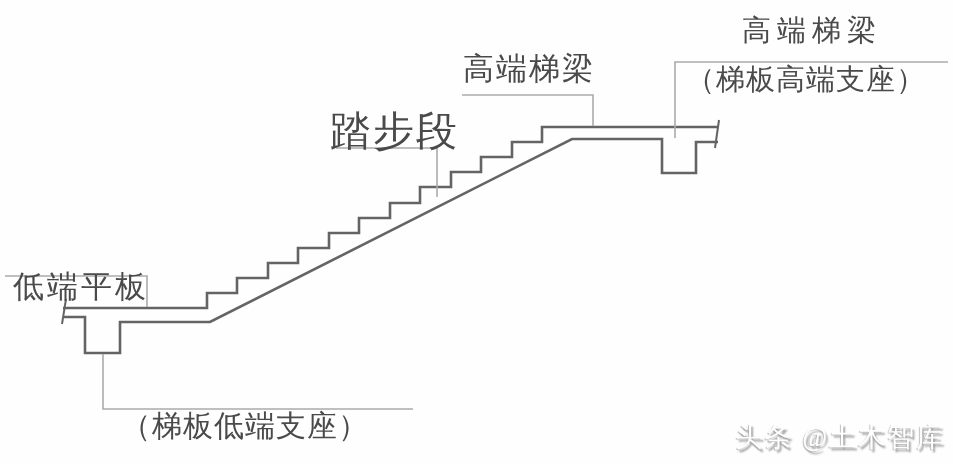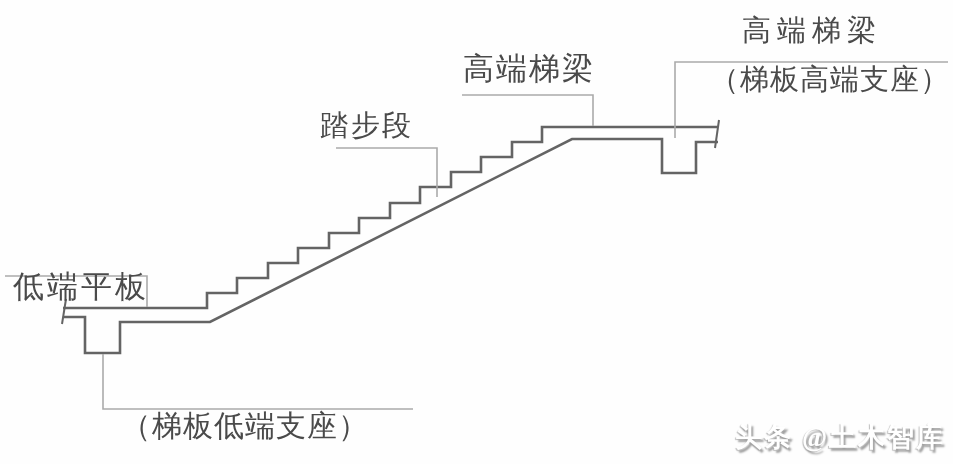--- a/index.html
+++ b/index.html
@@ -11,31 +11,31 @@
     font-family:"Liberation Serif","DejaVu Serif",serif;
   }
   .diagram-svg{position:absolute;left:0;top:0;}
   .lbl{
     position:absolute;
     color:#4a4a4a;
     white-space:nowrap;
     line-height:1.05;
   }
   .lbl-low-slab  {left:13px;  top:235px; font-size:31px; letter-spacing:3px;margin-top:36px;}
-  .lbl-steps     {left:320px; top:110px; font-size:29px; letter-spacing:2px;}
+  .lbl-steps     {left:330px; top:110px; font-size:41px; letter-spacing:2px;}
   .lbl-high-slab {left:463px; top:53px;  font-size:31px; letter-spacing:2px;}
   .lbl-high-beam-1{left:742px; top:15px; font-size:29px; letter-spacing:6px;}
-  .lbl-high-beam-2{left:686px; top:64px; font-size:29px; letter-spacing:1px;margin-left:24px;}
+  .lbl-high-beam-2{left:686px; top:64px; font-size:29px; letter-spacing:1px;}
   .lbl-low-beam-1{left:184px; top:371px; font-size:31px; letter-spacing:4px;}
   .lbl-low-beam-2{left:121px; top:410px; font-size:30px; letter-spacing:1px;}
   .watermark{
     position:absolute;
     right:8px; top:419px;
     font-size:27px;
-    font-weight:bold;
+    font-weight:normal;
     color:#ffffff;
     letter-spacing:2px;
     text-shadow:2px 3px 2px #9e9e9e, -1px 1px 1px #bdbdbd;
     white-space:nowrap;
   }
 </style>
 </head>
 <body>
 
 <div class="canvas">

